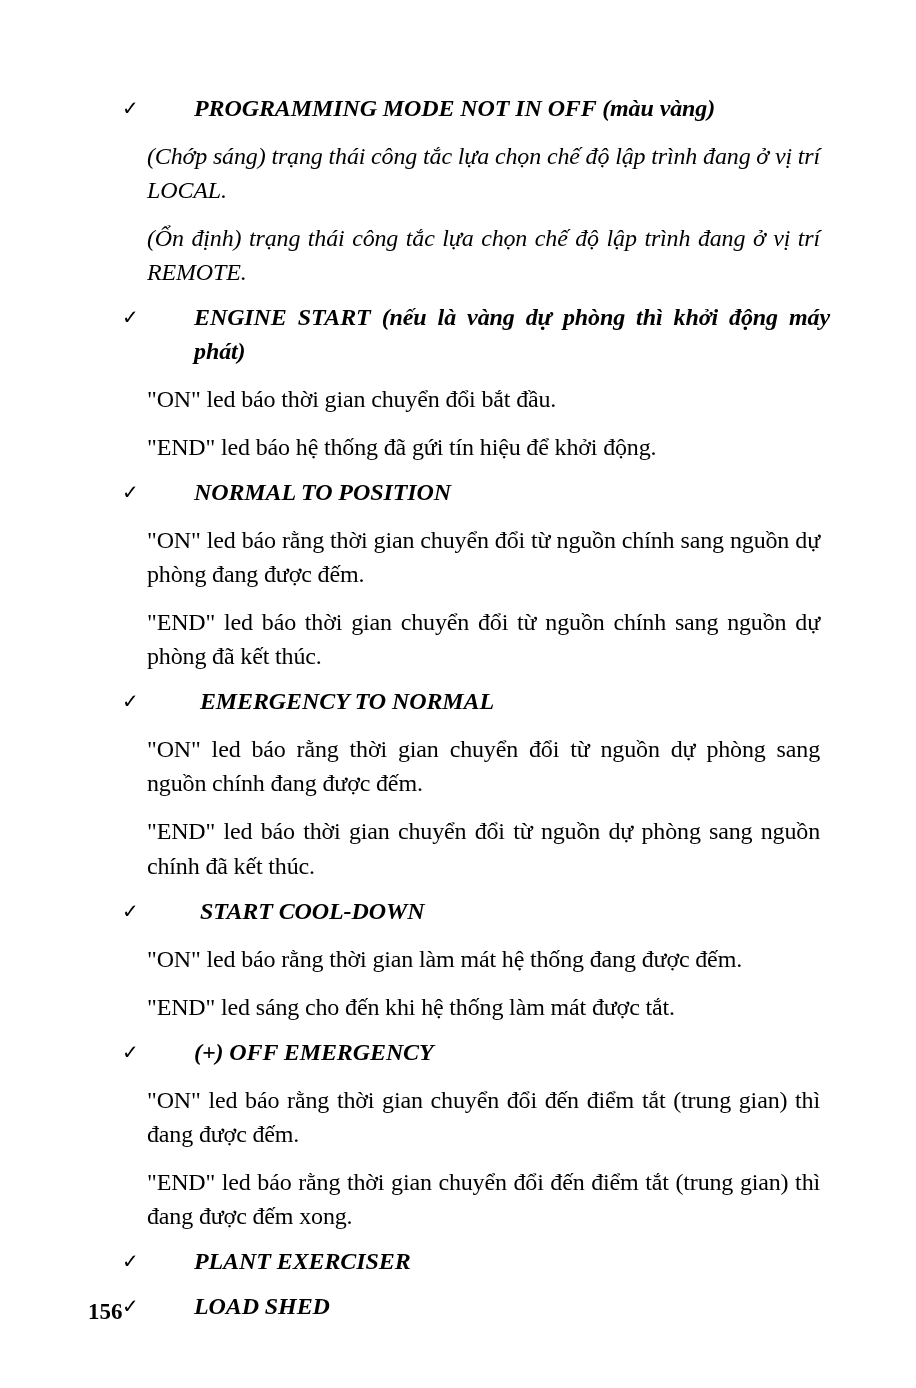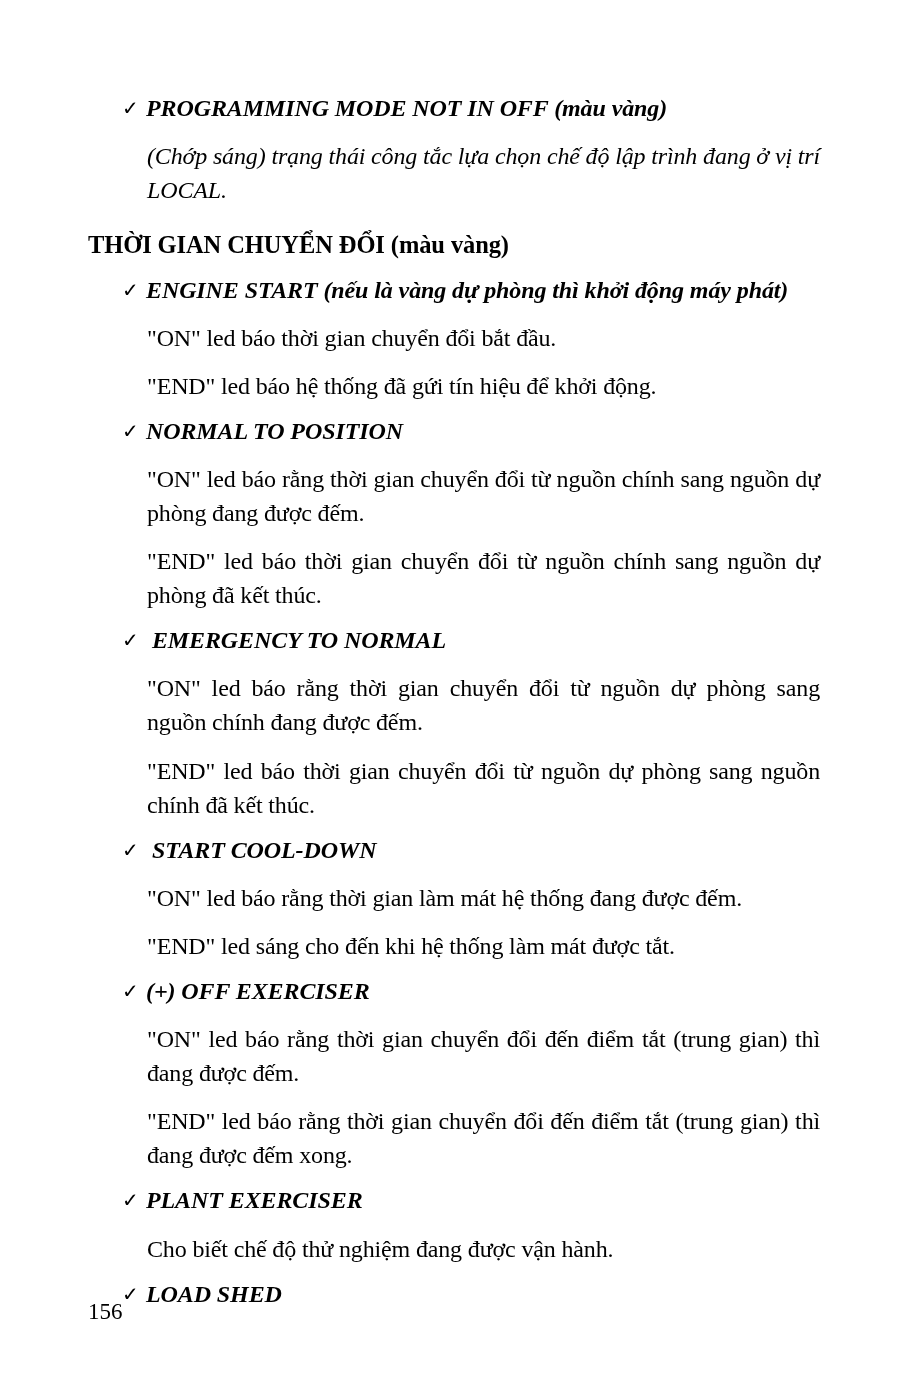--- a/index.html
+++ b/index.html
@@ -53,20 +53,21 @@
   }
   .bullet-text {
     flex: 1 1 auto;
     font-weight: bold;
     font-style: italic;
     font-size: 24px;
     line-height: 1.38;
     text-align: justify;
     text-justify: inter-word;
     letter-spacing: -0.1px;
+    margin-left: 48px;
   }
   .bullet-text.pad::before {
     content: "\00a0";
   }
 
   
   .para {
     margin: 14px 10px 0 0;
     padding-left: 59px;   
     font-size: 24px;
@@ -77,36 +78,36 @@
   }
   .para.italic {
     font-style: italic;
   }
 
   
   .page-number {
     position: absolute;
     left: 88px;
     top: 1300px;
-    font-weight: normal;
+    font-weight: bold;
     font-size: 23px;
     line-height: 1;
   }
 </style>
 </head>
 <body>
 
 <div class="page">
   <div class="content" id="content">
       <div class="bullet-row">
         <span class="check-icon">✓</span>
         <span class="bullet-text">PROGRAMMING MODE NOT IN OFF (màu vàng)</span>
       </div>
       <div class="para italic">(Chớp sáng) trạng thái công tắc lựa chọn chế độ lập trình đang ở vị trí LOCAL.</div>
-      <div class="section-heading">THỜI GIAN CHUYỂN ĐỔI (màu vàng)</div>
+      <div class="para italic">(Ổn định) trạng thái công tắc lựa chọn chế độ lập trình đang ở vị trí REMOTE.</div>
       <div class="bullet-row">
         <span class="check-icon">✓</span>
         <span class="bullet-text">ENGINE START (nếu là vàng dự phòng thì khởi động máy phát)</span>
       </div>
       <div class="para">"ON" led báo  thời gian chuyển đổi bắt đầu.</div>
       <div class="para">"END" led báo hệ thống đã gứi tín hiệu để khởi động.</div>
       <div class="bullet-row">
         <span class="check-icon">✓</span>
         <span class="bullet-text">NORMAL TO POSITION</span>
       </div>
@@ -119,28 +120,27 @@
       <div class="para">"ON" led báo rằng thời gian chuyển đổi từ nguồn dự phòng sang nguồn chính đang được đếm.</div>
       <div class="para">"END" led báo thời gian chuyển đổi từ nguồn dự phòng sang nguồn chính đã kết thúc.</div>
       <div class="bullet-row">
         <span class="check-icon">✓</span>
         <span class="bullet-text pad">START COOL-DOWN</span>
       </div>
       <div class="para">"ON" led báo rằng thời gian làm mát hệ thống đang được đếm.</div>
       <div class="para">"END" led sáng cho đến khi hệ thống làm mát được tắt.</div>
       <div class="bullet-row">
         <span class="check-icon">✓</span>
-        <span class="bullet-text">(+) OFF EXERCISER</span>
+        <span class="bullet-text">(+) OFF EMERGENCY</span>
       </div>
       <div class="para">"ON" led báo rằng thời gian chuyển đổi đến điểm tắt (trung gian) thì đang được đếm.</div>
       <div class="para">"END" led báo rằng thời gian chuyển đổi đến điểm tắt (trung gian) thì đang được đếm xong.</div>
       <div class="bullet-row">
         <span class="check-icon">✓</span>
         <span class="bullet-text">PLANT EXERCISER</span>
       </div>
-      <div class="para">Cho biết chế độ thử nghiệm đang được vận hành.</div>
       <div class="bullet-row">
         <span class="check-icon">✓</span>
         <span class="bullet-text">LOAD SHED</span>
       </div>
     </div>
   <div class="page-number">156</div>
 </div>
 
 </body></html>

